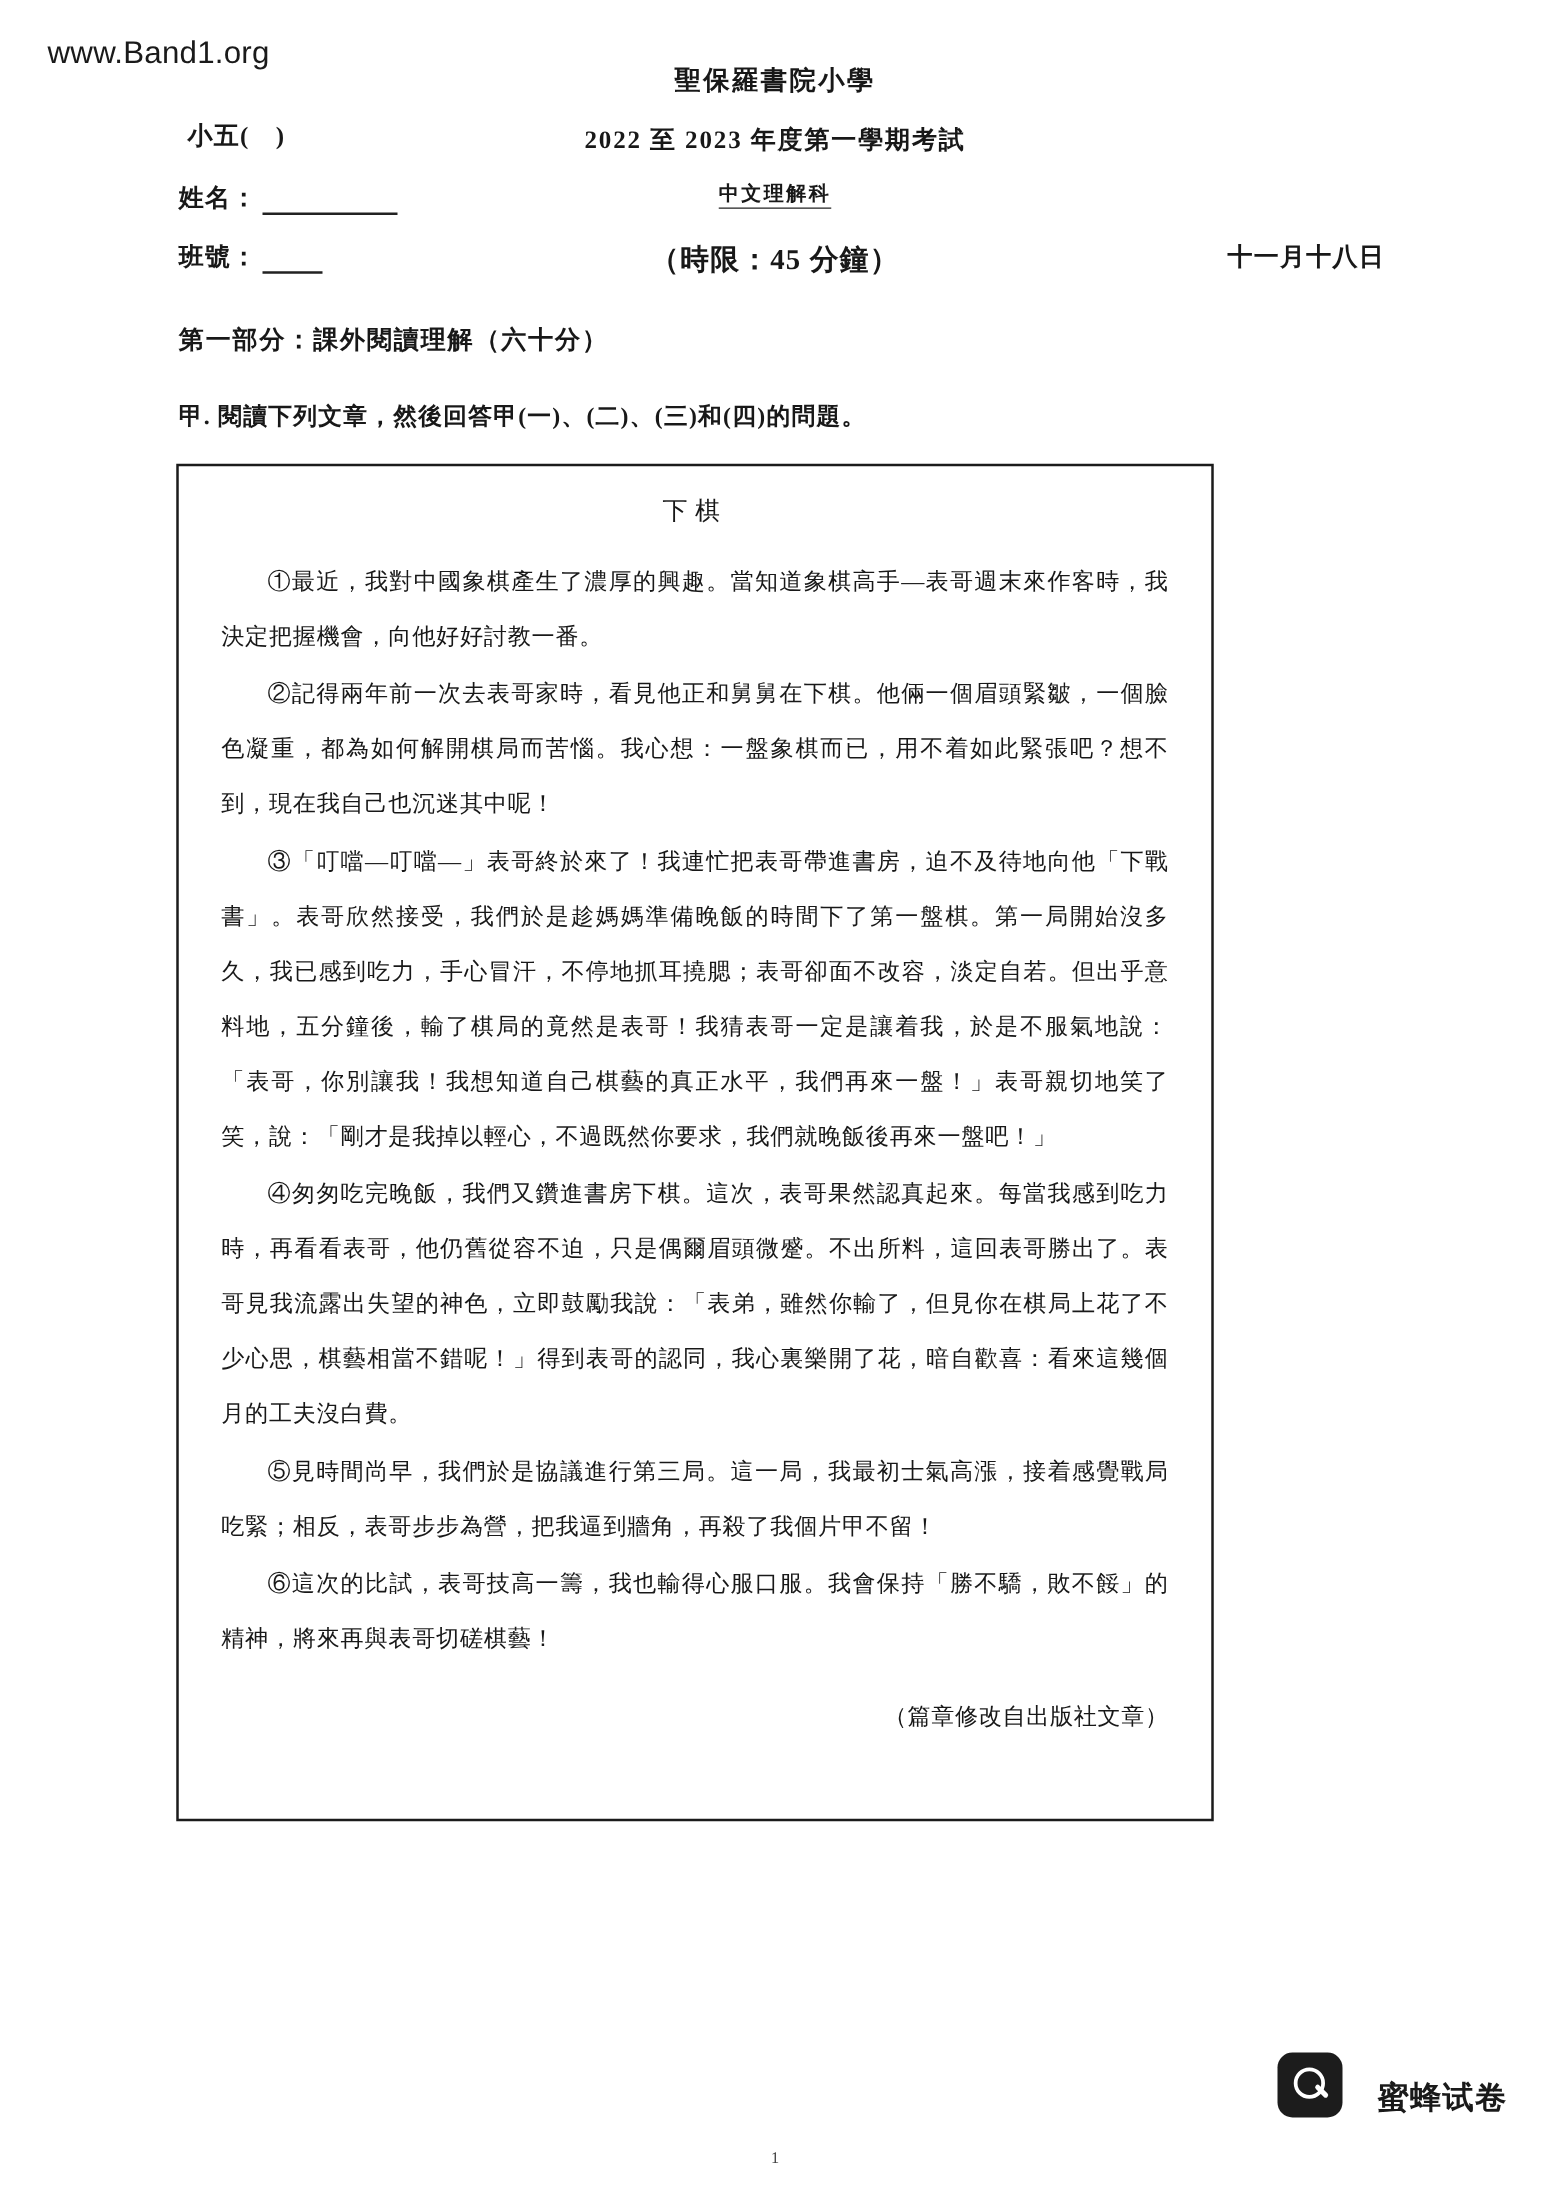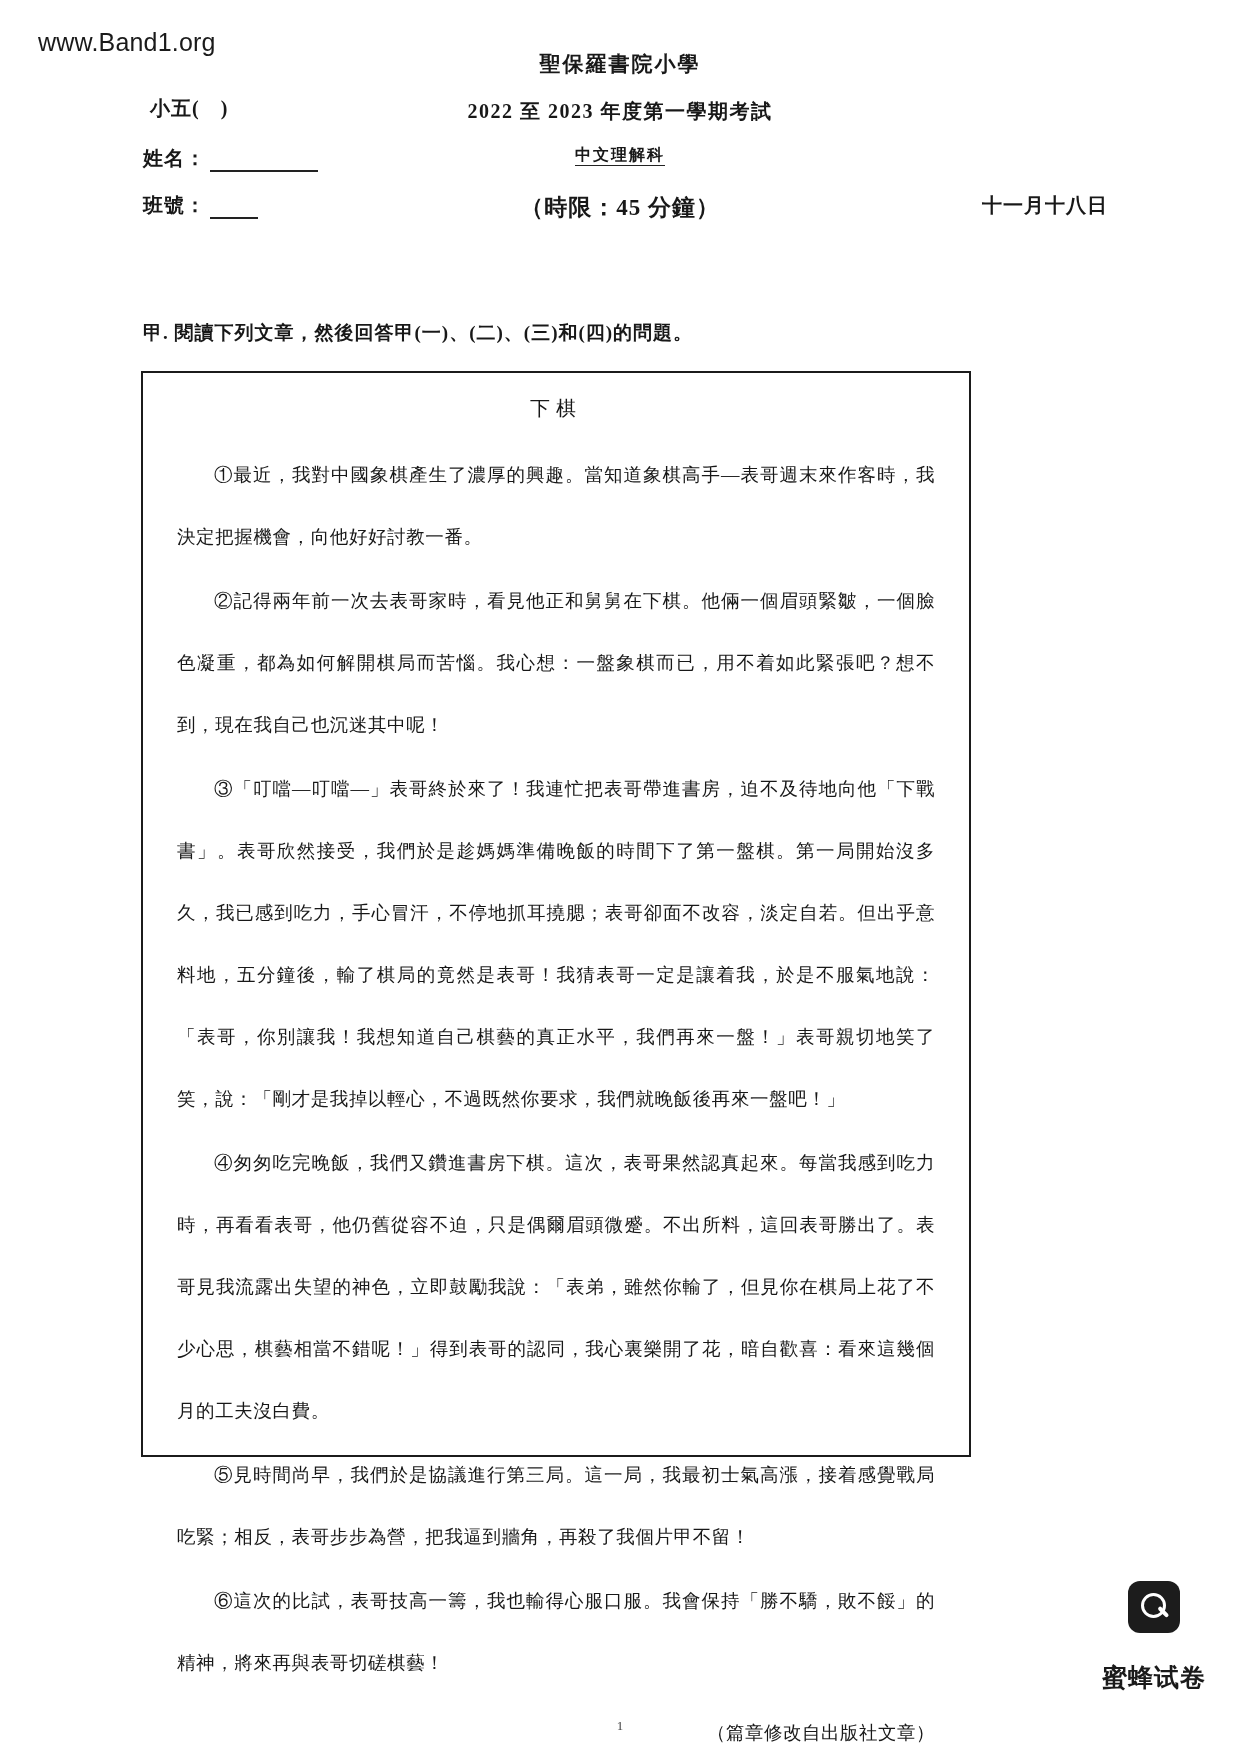--- a/index.html
+++ b/index.html
@@ -157,21 +157,21 @@
   .passage-title {
     text-align: center;
     font-size: 20px;
     font-weight: 400;
     letter-spacing: 6px;
     margin-bottom: 22px;
   }
   .passage-body p {
     margin: 0 0 2px 0;
     font-size: 18.5px;
-    line-height: 62px;
+    line-height: 44px;
     text-align: justify;
     text-justify: inter-character;
     text-indent: 2em;
     letter-spacing: 0.6px;
   }
   .passage-source {
     margin-top: 26px;
     text-align: right;
     font-size: 18.5px;
     letter-spacing: 0.5px;
@@ -187,23 +187,22 @@
     font-size: 13px;
     color: #444;
   }
 
   
   .brand {
     position: absolute;
     right: 34px;
     bottom: 60px;
     display: flex;
-    align-items: center;
+    align-items: flex-end;
     gap: 28px;
-    flex-direction: column;
   }
   .brand-logo {
     width: 52px;
     height: 52px;
     border-radius: 12px;
     background: #1c1c1c;
     position: relative;
   }
   .brand-logo::before {
     content: "";
@@ -255,20 +254,21 @@
     </div>
 
     <div class="field field-number">
       <span class="label">班號：</span>
       <span class="rule"></span>
     </div>
 
     <div class="exam-date">十一月十八日</div>
   </div>
 
+  <div class="section-heading">第一部分：課外閱讀理解（六十分）</div>
   <div class="instruction">甲. 閱讀下列文章，然後回答甲(一)、(二)、(三)和(四)的問題。</div>
 
   <div class="passage-box">
     <div class="passage-title">下棋</div>
     <div class="passage-body">
       <p>①最近，我對中國象棋產生了濃厚的興趣。當知道象棋高手—表哥週末來作客時，我決定把握機會，向他好好討教一番。</p>
       <p>②記得兩年前一次去表哥家時，看見他正和舅舅在下棋。他倆一個眉頭緊皺，一個臉色凝重，都為如何解開棋局而苦惱。我心想：一盤象棋而已，用不着如此緊張吧？想不到，現在我自己也沉迷其中呢！</p>
       <p>③「叮噹—叮噹—」表哥終於來了！我連忙把表哥帶進書房，迫不及待地向他「下戰書」。表哥欣然接受，我們於是趁媽媽準備晚飯的時間下了第一盤棋。第一局開始沒多久，我已感到吃力，手心冒汗，不停地抓耳撓腮；表哥卻面不改容，淡定自若。但出乎意料地，五分鐘後，輸了棋局的竟然是表哥！我猜表哥一定是讓着我，於是不服氣地說：「表哥，你別讓我！我想知道自己棋藝的真正水平，我們再來一盤！」表哥親切地笑了笑，說：「剛才是我掉以輕心，不過既然你要求，我們就晚飯後再來一盤吧！」</p>
       <p>④匆匆吃完晚飯，我們又鑽進書房下棋。這次，表哥果然認真起來。每當我感到吃力時，再看看表哥，他仍舊從容不迫，只是偶爾眉頭微蹙。不出所料，這回表哥勝出了。表哥見我流露出失望的神色，立即鼓勵我說：「表弟，雖然你輸了，但見你在棋局上花了不少心思，棋藝相當不錯呢！」得到表哥的認同，我心裏樂開了花，暗自歡喜：看來這幾個月的工夫沒白費。</p>
       <p>⑤見時間尚早，我們於是協議進行第三局。這一局，我最初士氣高漲，接着感覺戰局吃緊；相反，表哥步步為營，把我逼到牆角，再殺了我個片甲不留！</p>

